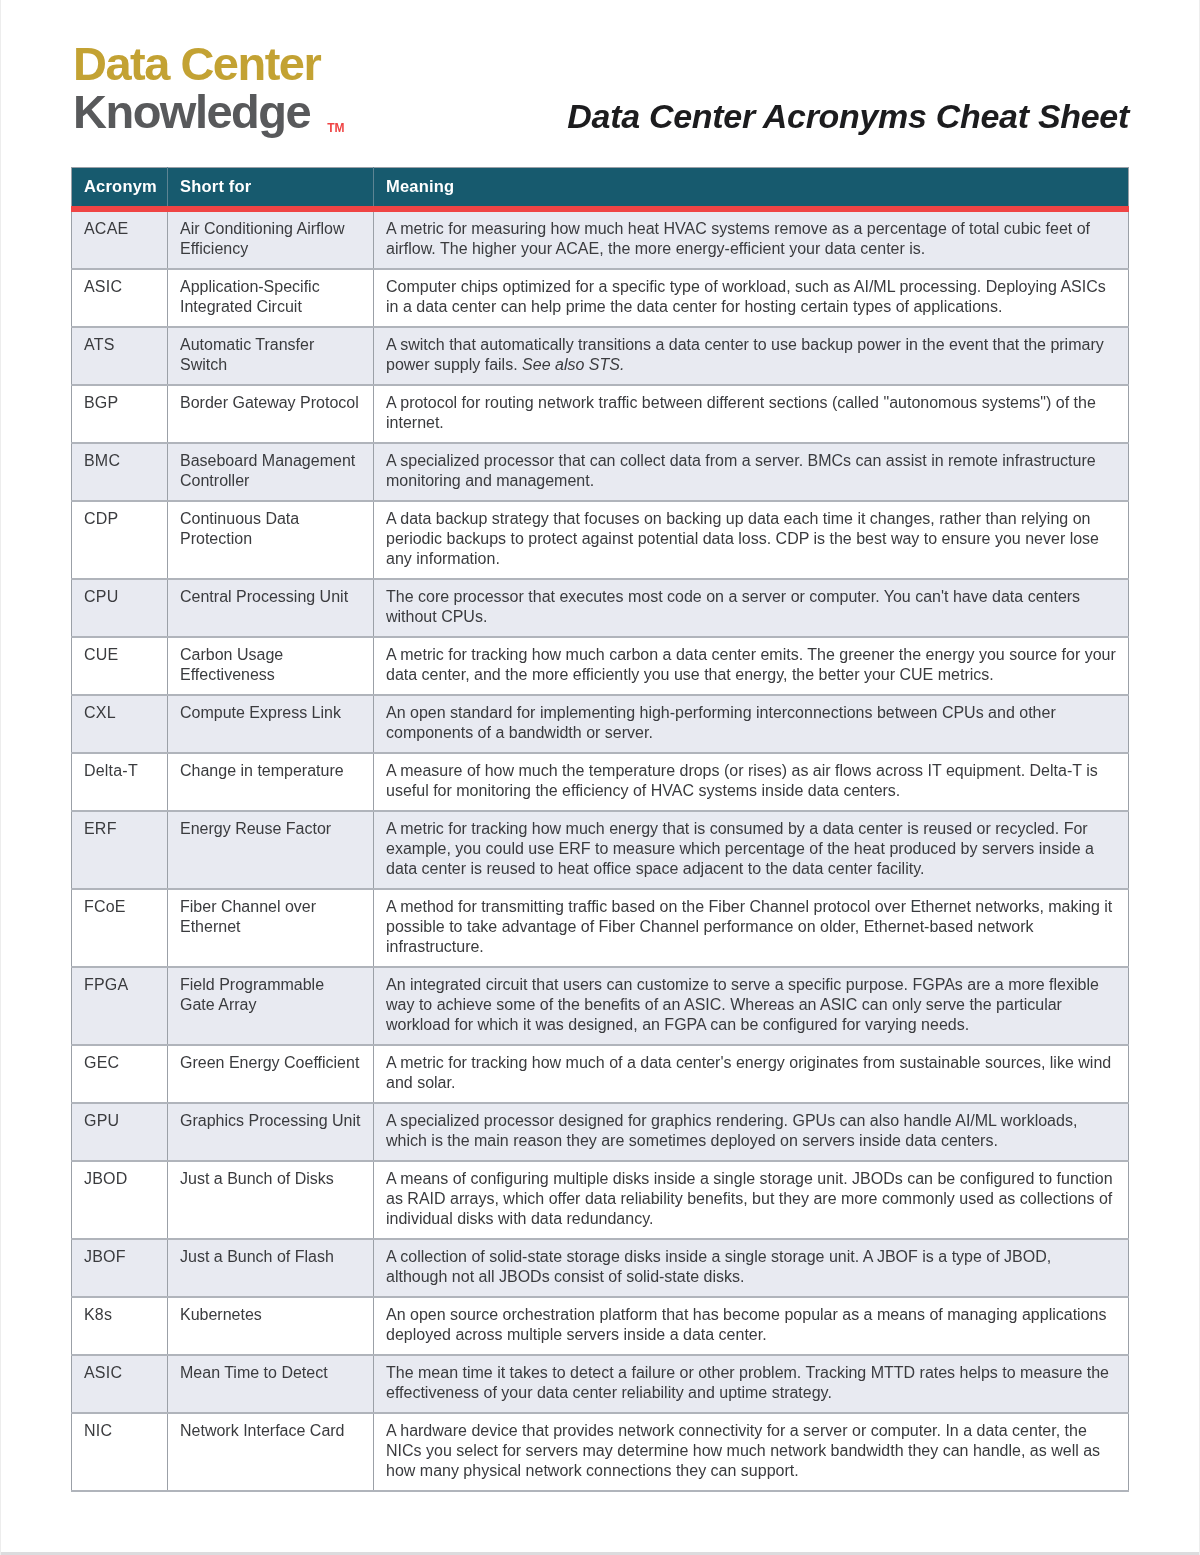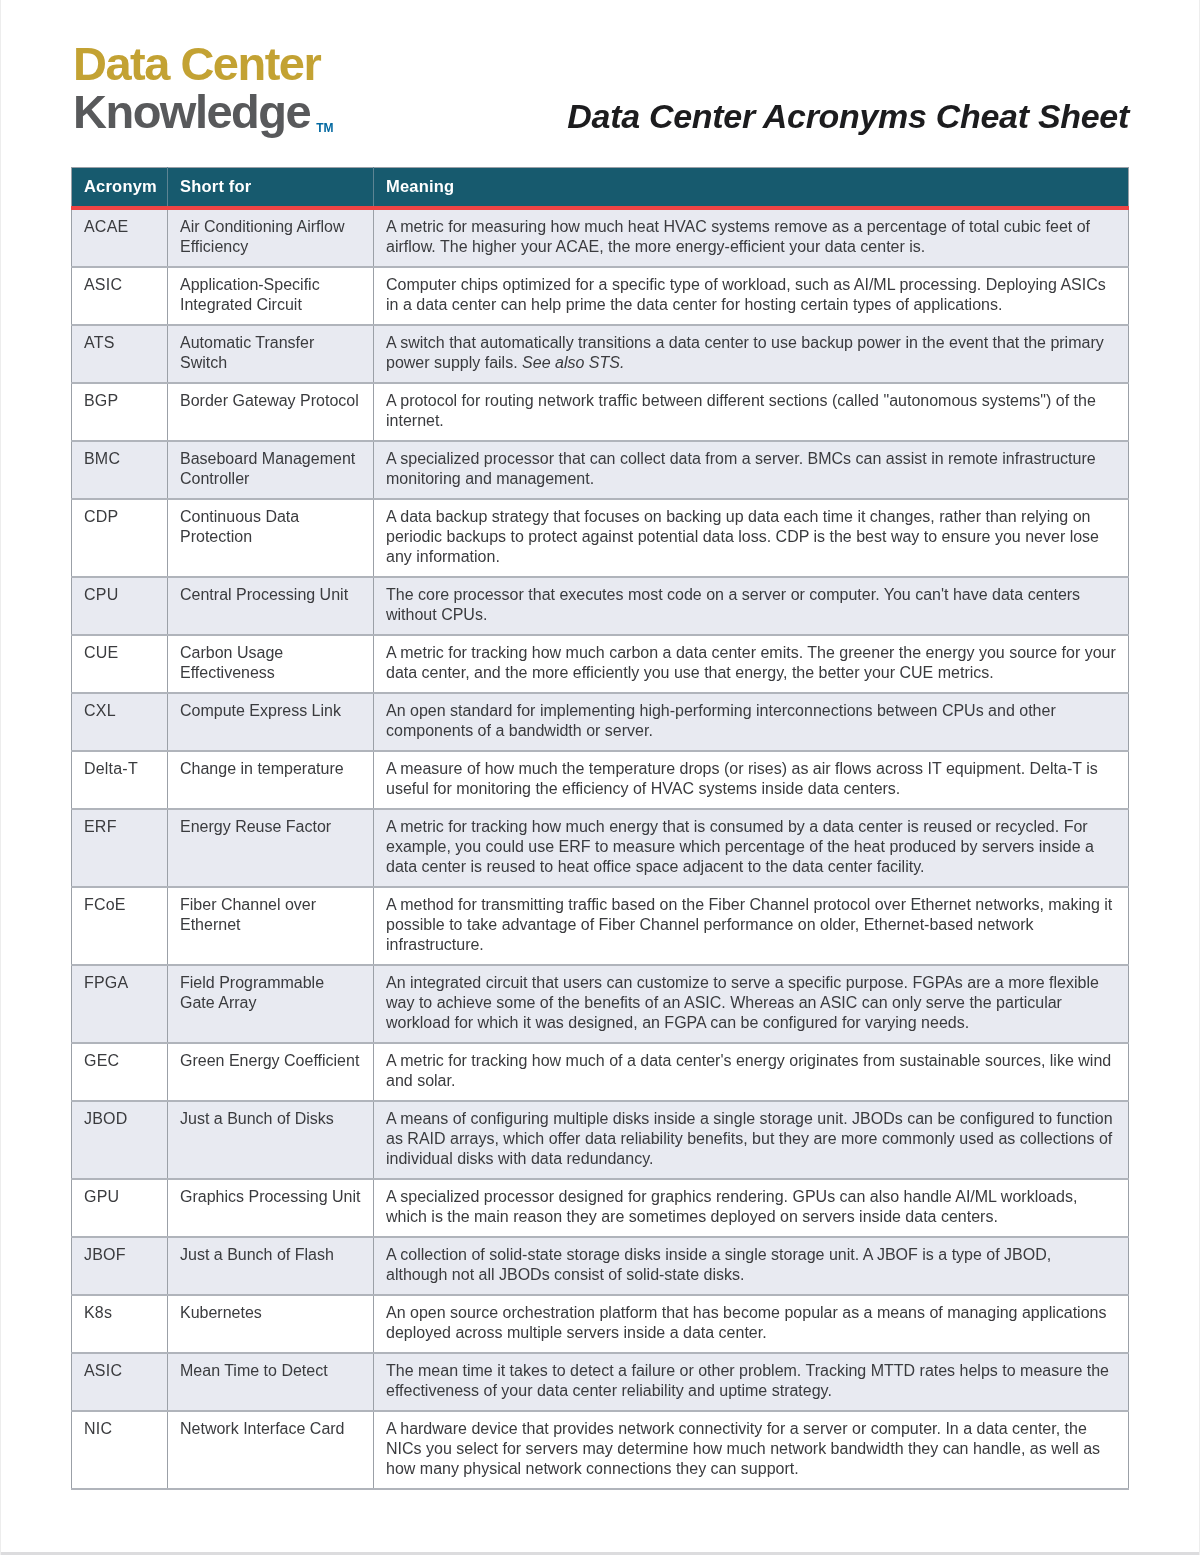--- a/index.html
+++ b/index.html
@@ -34,23 +34,23 @@
     font-size:47px;
     line-height:1.02;
     letter-spacing:-1.5px;
     white-space:nowrap;
   }
   .logo-line1{display:block;color:var(--gold);}
   .logo-line2{display:block;color:var(--logo-gray);}
   .tm{
     font-size:12px;
     letter-spacing:0;
-    color:#0369a1;
+    color:#ef4444;
     vertical-align:-4px;
-    margin-left:6px;
+    margin-left:17px;
     font-weight:bold;
   }
   .title{
     font-size:34px;
     font-weight:bold;
     color:#1c1c1e;
     letter-spacing:-0.3px;
     padding-top:30px;
     white-space:nowrap;
     font-style:italic;
@@ -67,21 +67,21 @@
   col.c-meaning{width:auto;}
   thead th{
     background:var(--teal);
     color:#ffffff;
     text-align:left;
     font-size:16.5px;
     font-weight:bold;
     letter-spacing:0.2px;
     padding:9px 12px 10px 12px;
     border-right:1px solid #5d8493;
-    border-bottom:4px solid #ef4444;
+    border-bottom:6px solid #ef4444;
   }
   thead th:last-child{border-right:none;}
   tbody td{
     font-size:16px;
     line-height:20px;
     color:var(--text);
     padding:7px 12px 9px 12px;
     vertical-align:top;
     border-right:1px solid var(--border-gray);
     border-bottom:2px solid #b0b4bb;
@@ -191,30 +191,30 @@
       <td class="acronym-cell">FPGA</td>
       <td class="short-for-cell">Field Programmable Gate Array</td>
       <td class="meaning-cell"><span>An integrated circuit that users can customize to serve a specific purpose. FGPAs are a more flexible way to achieve some of the benefits of an ASIC. Whereas an ASIC can only serve the particular workload for which it was designed, an FGPA can be configured for varying needs.</span><span class="meaning-note"></span></td>
     </tr>
           <tr>
       <td class="acronym-cell">GEC</td>
       <td class="short-for-cell">Green Energy Coefficient</td>
       <td class="meaning-cell"><span>A metric for tracking how much of a data center's energy originates from sustainable sources, like wind and solar.</span><span class="meaning-note"></span></td>
     </tr>
           <tr>
+      <td class="acronym-cell">GPU</td>
+      <td class="short-for-cell">Graphics Processing Unit</td>
+      <td class="meaning-cell"><span>A specialized processor designed for graphics rendering. GPUs can also handle AI/ML workloads, which is the main reason they are sometimes deployed on servers inside data centers.</span><span class="meaning-note"></span></td>
+    </tr>
+          <tr>
       <td class="acronym-cell">JBOD</td>
       <td class="short-for-cell">Just a Bunch of Disks</td>
       <td class="meaning-cell"><span>A means of configuring multiple disks inside a single storage unit. JBODs can be configured to function as RAID arrays, which offer data reliability benefits, but they are more commonly used as collections of individual disks with data redundancy.</span><span class="meaning-note"></span></td>
     </tr>
           <tr>
-      <td class="acronym-cell">GPU</td>
-      <td class="short-for-cell">Graphics Processing Unit</td>
-      <td class="meaning-cell"><span>A specialized processor designed for graphics rendering. GPUs can also handle AI/ML workloads, which is the main reason they are sometimes deployed on servers inside data centers.</span><span class="meaning-note"></span></td>
-    </tr>
-          <tr>
       <td class="acronym-cell">JBOF</td>
       <td class="short-for-cell">Just a Bunch of Flash</td>
       <td class="meaning-cell"><span>A collection of solid-state storage disks inside a single storage unit. A JBOF is a type of JBOD, although not all JBODs consist of solid-state disks.</span><span class="meaning-note"></span></td>
     </tr>
           <tr>
       <td class="acronym-cell">K8s</td>
       <td class="short-for-cell">Kubernetes</td>
       <td class="meaning-cell"><span>An open source orchestration platform that has become popular as a means of managing applications deployed across multiple servers inside a data center.</span><span class="meaning-note"></span></td>
     </tr>
           <tr>

